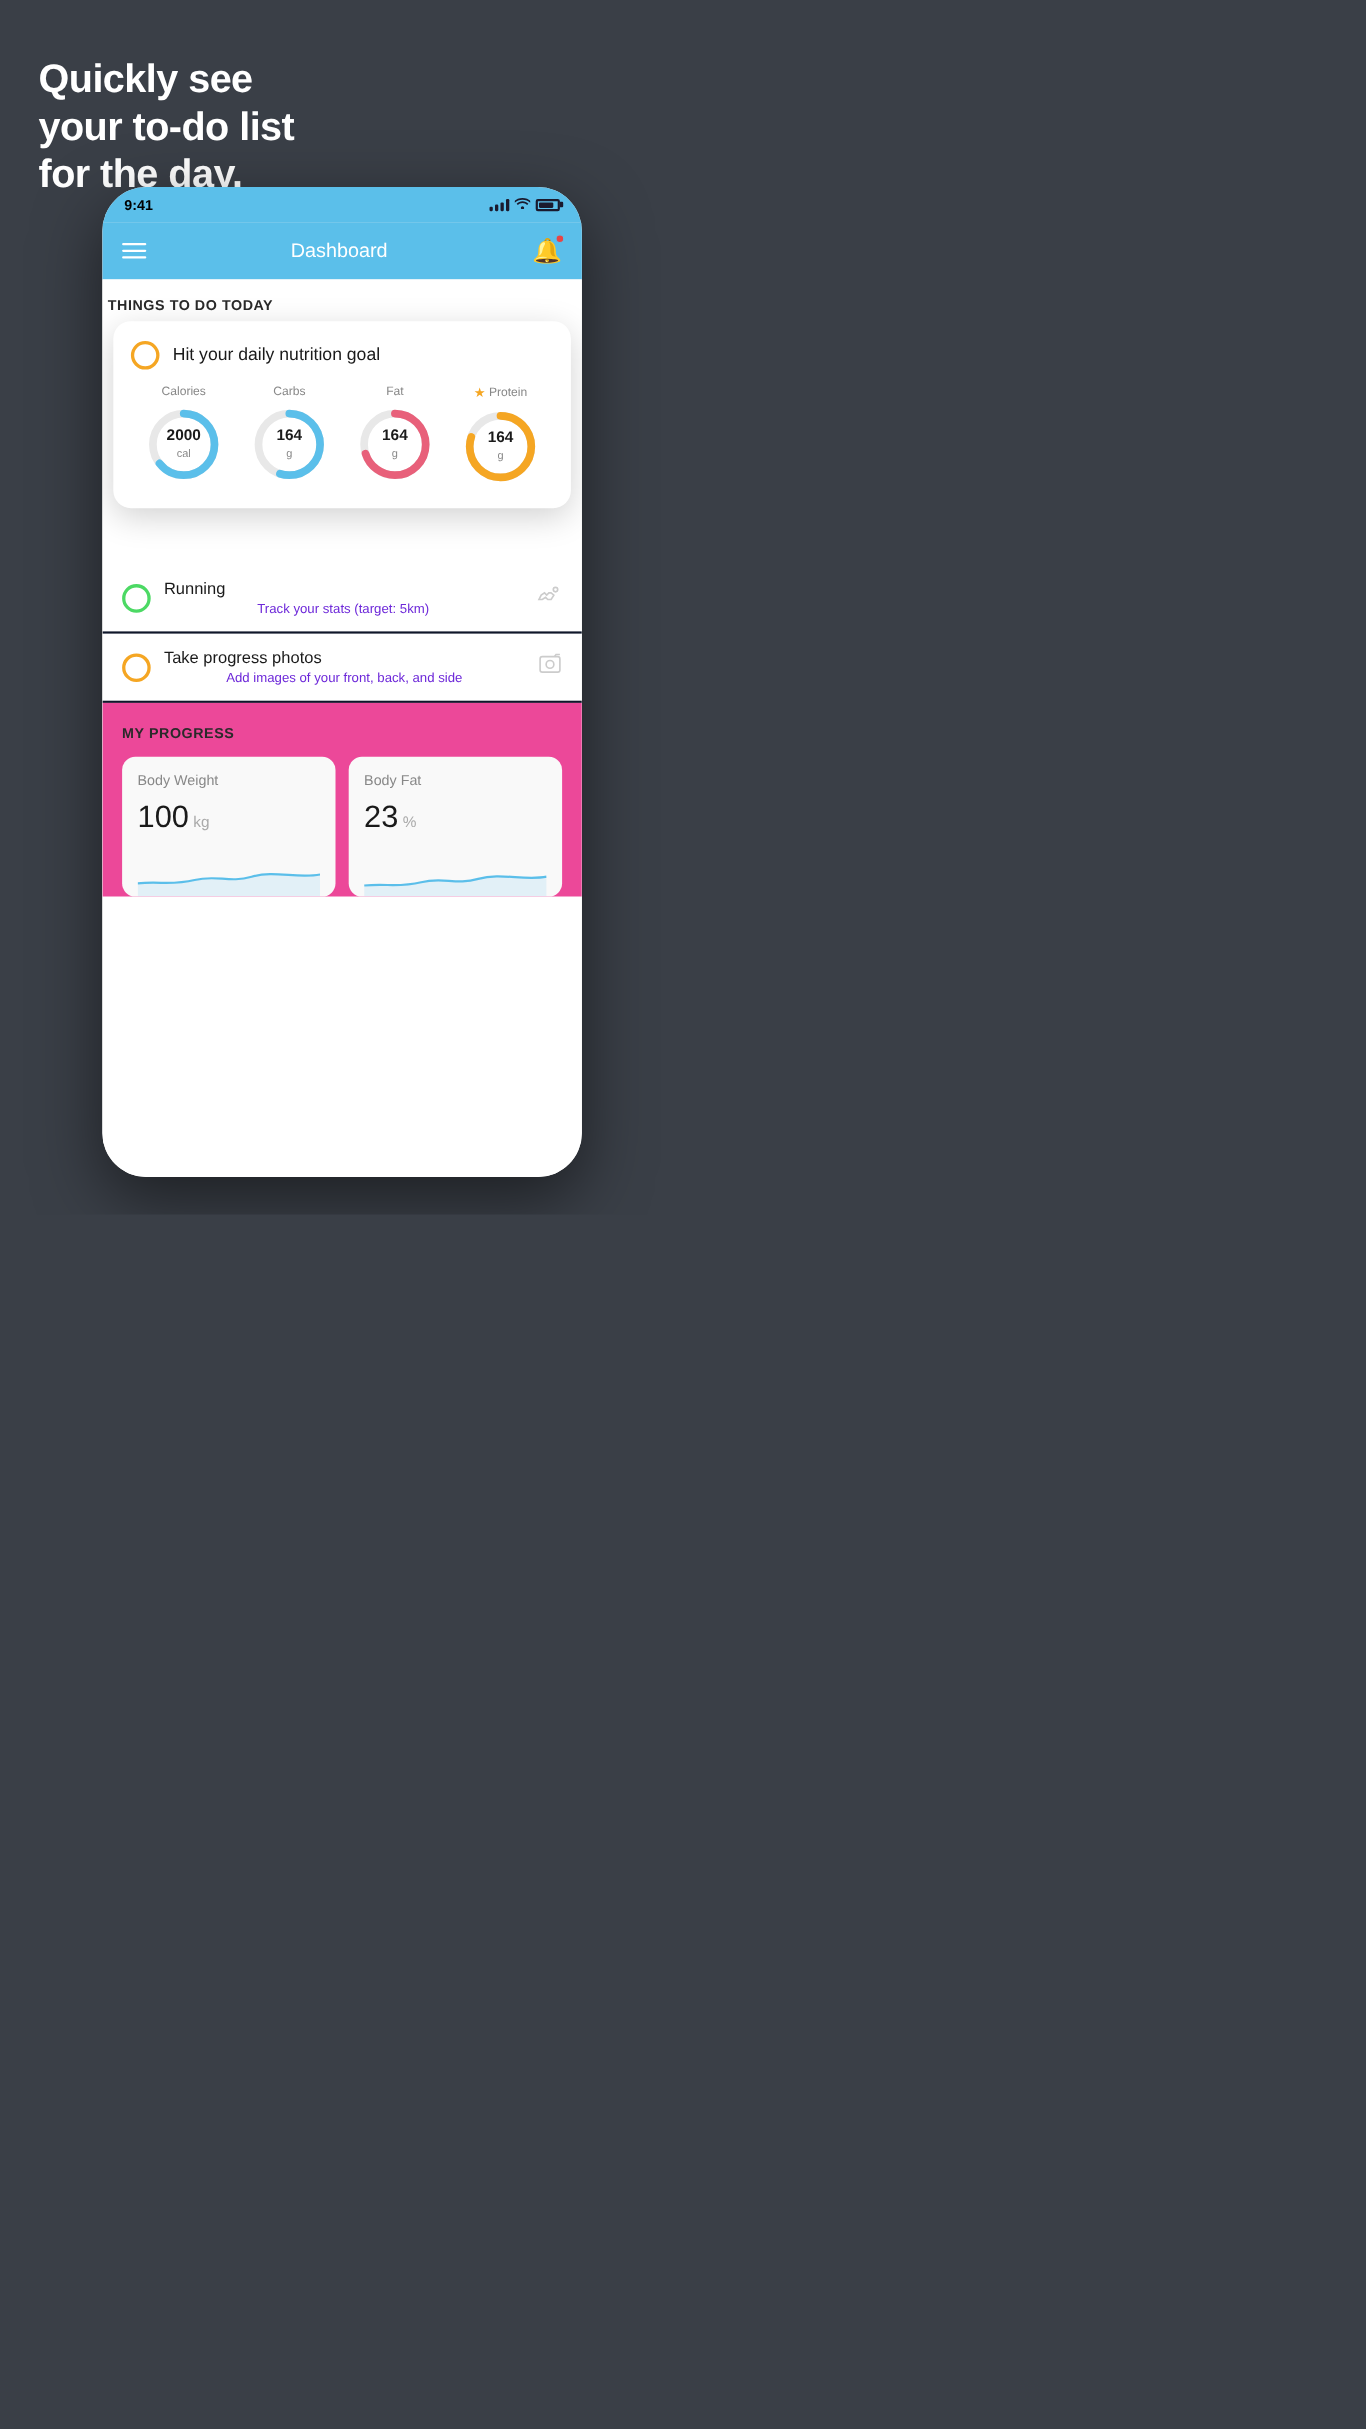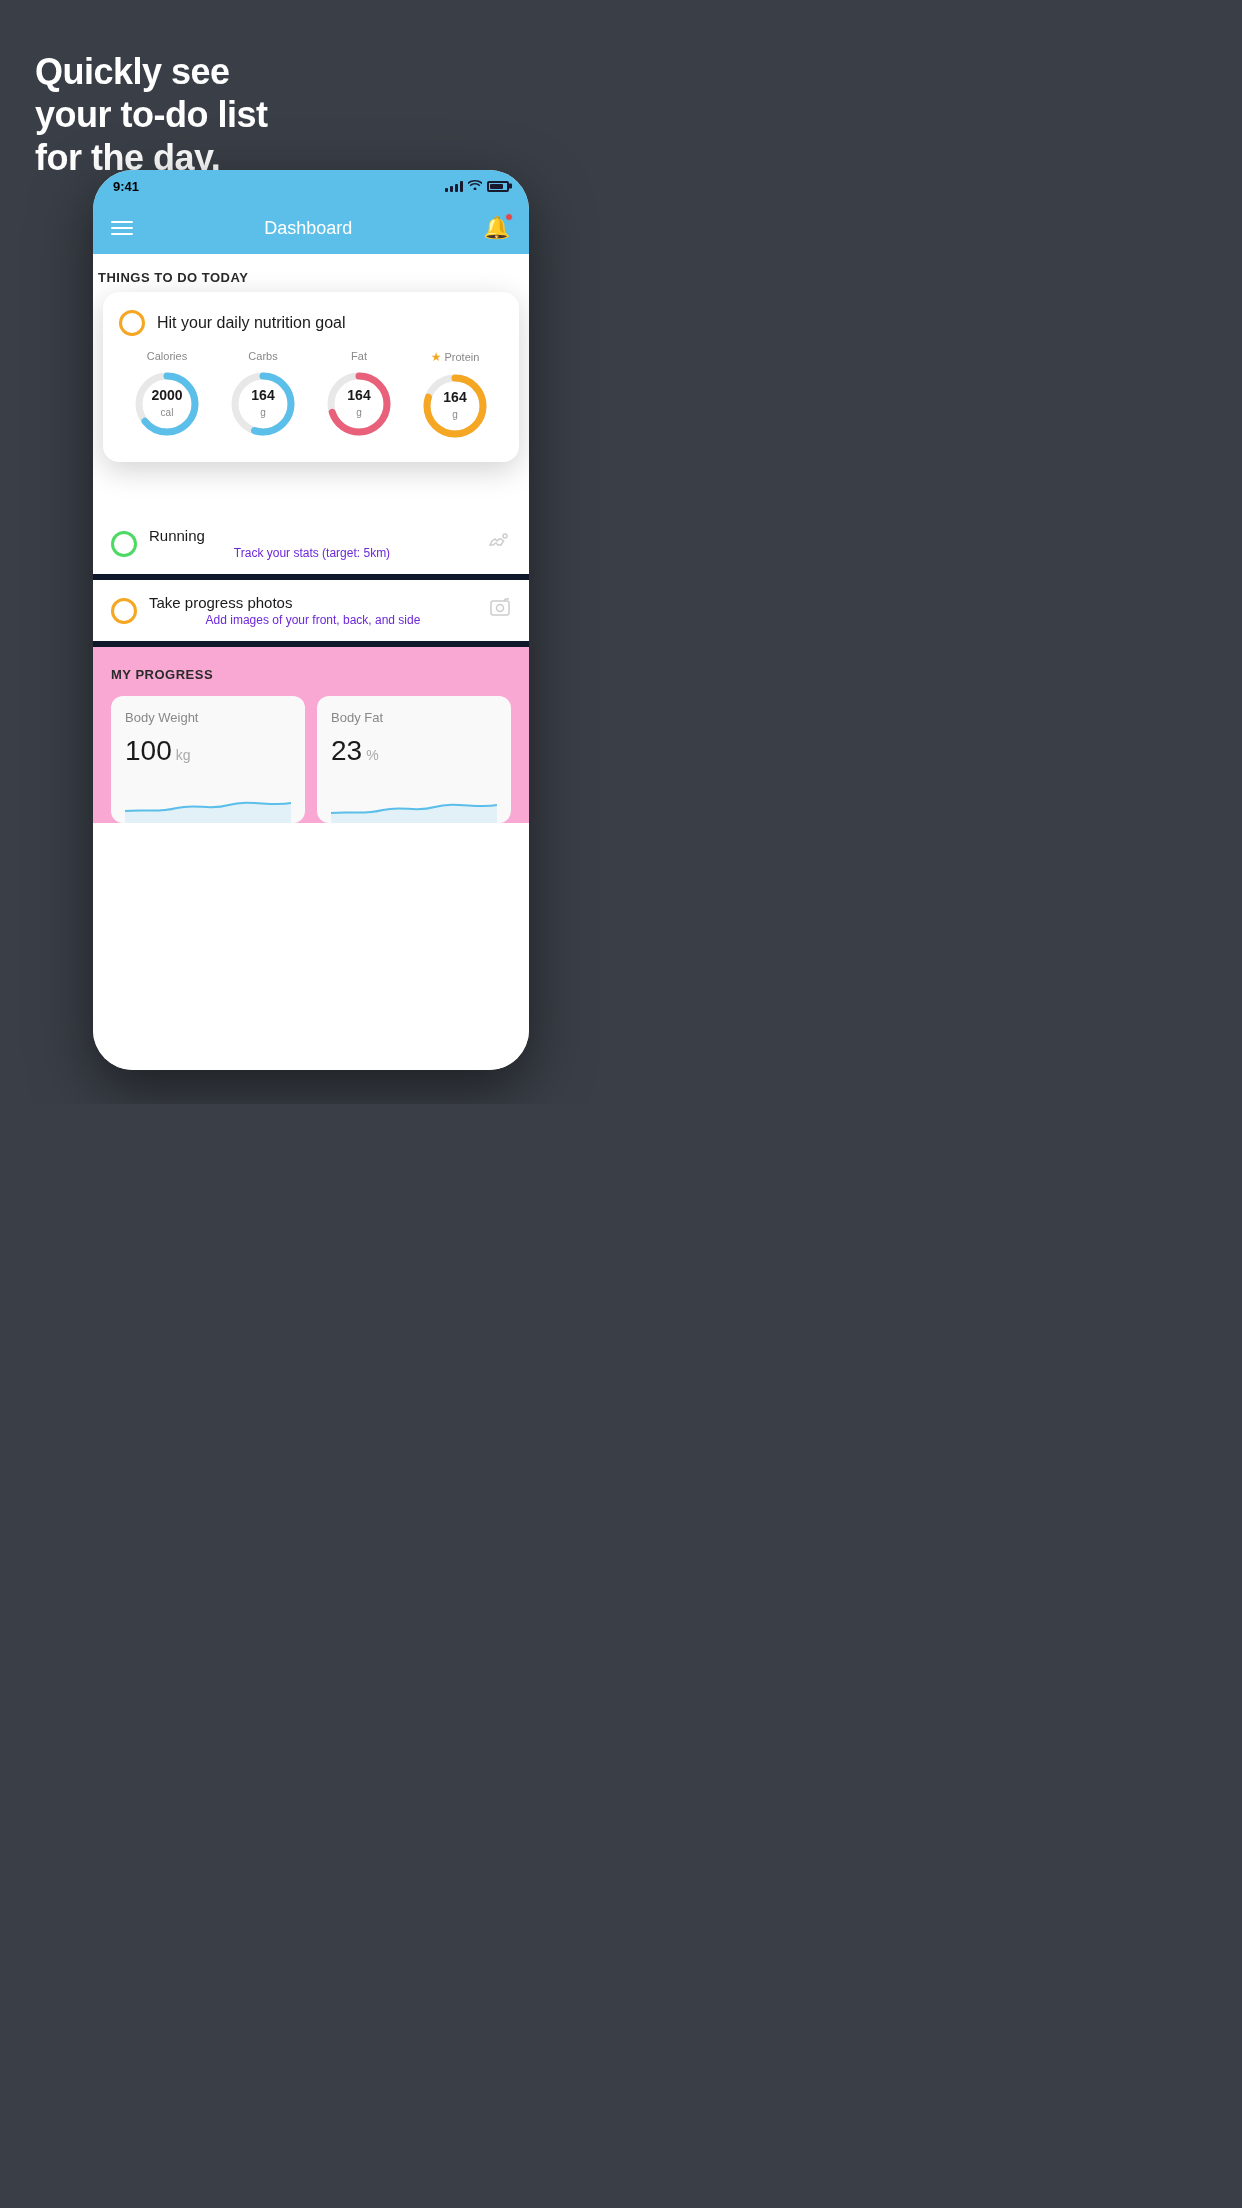--- a/index.html
+++ b/index.html
@@ -273,21 +273,21 @@
 
     
     .list-section {
       margin-top: 220px;
     }
 
     .list-item {
       display: flex;
       align-items: center;
       padding: 14px 18px;
-      border-bottom: 6px solid #0f172a;
+      border-bottom: 2px solid #0f172a;
       gap: 12px;
     }
 
     .list-item-text {
       flex: 1;
     }
 
     .list-item-title {
       font-size: 15px;
       font-weight: 500;
@@ -302,21 +302,21 @@
     }
 
     .list-item-icon {
       color: #ccc;
       font-size: 20px;
     }
 
     
     .progress-section {
       padding: 20px 18px 0;
-      background: #f9a8d4;
+      background: #ec4899;
     }
 
     .progress-title {
       font-size: 13px;
       font-weight: 800;
       color: #2a2a2a;
       letter-spacing: 0.5px;
       margin-bottom: 14px;
     }
 

